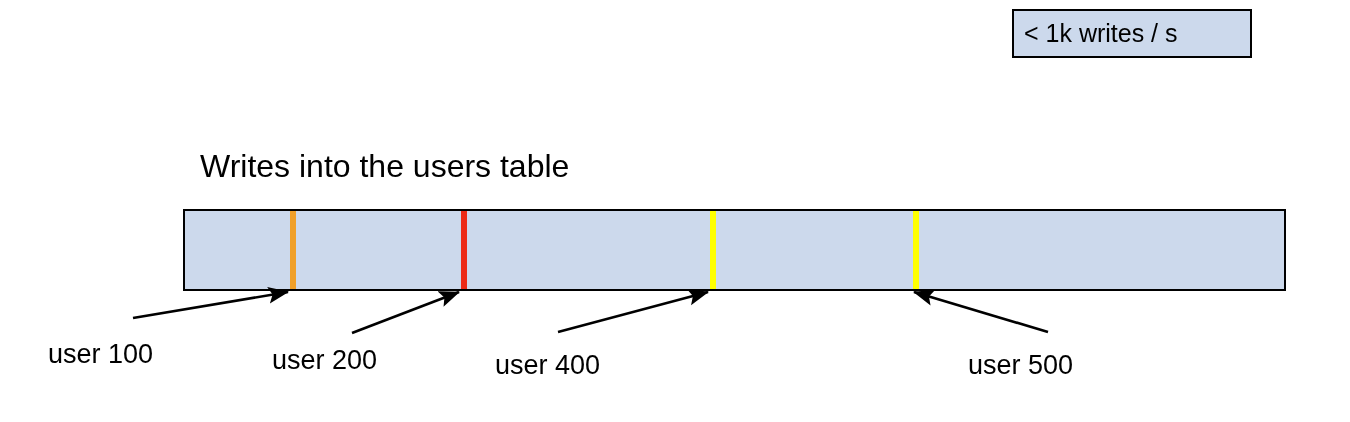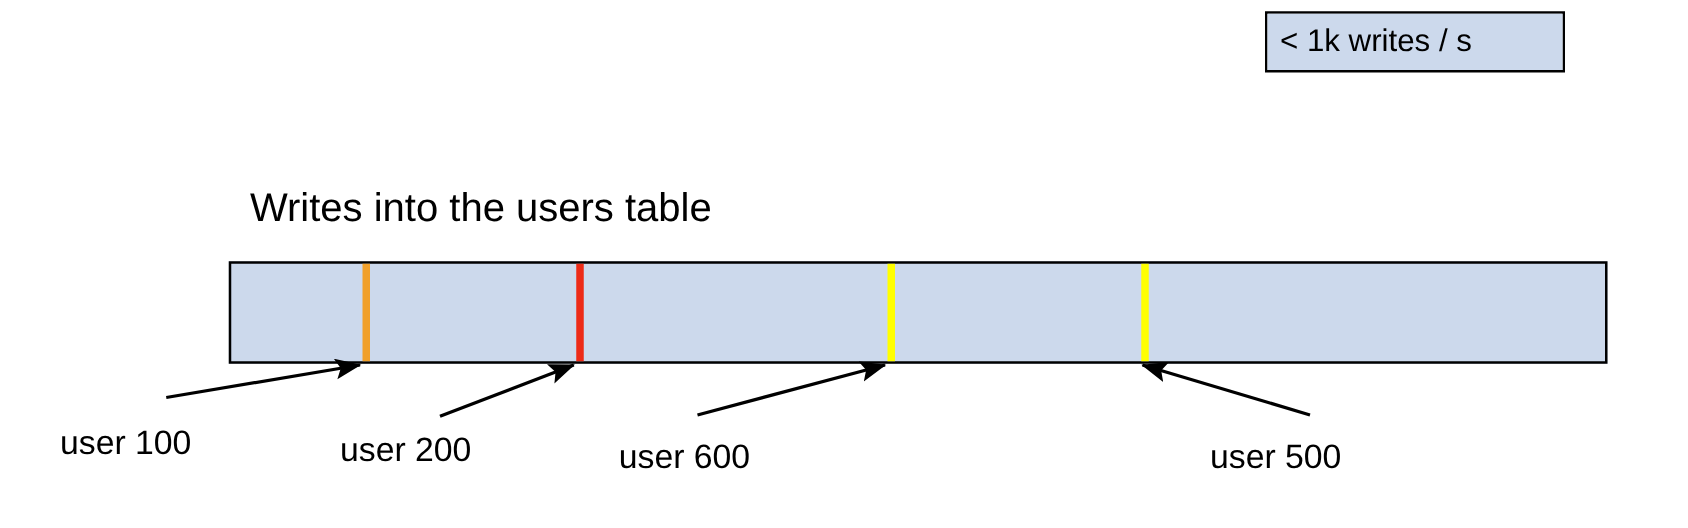--- a/index.html
+++ b/index.html
@@ -111,14 +111,14 @@
     </marker>
   </defs>
   <line x1="133" y1="318" x2="288" y2="292" stroke="#000000" stroke-width="2.6" marker-end="url(#ah)"></line>
   <line x1="352" y1="333" x2="459" y2="292" stroke="#000000" stroke-width="2.6" marker-end="url(#ah)"></line>
   <line x1="558" y1="332" x2="708" y2="292" stroke="#000000" stroke-width="2.6" marker-end="url(#ah)"></line>
   <line x1="1048" y1="332" x2="914" y2="292" stroke="#000000" stroke-width="2.6" marker-end="url(#ah)"></line>
 </svg>
 
 <div class="user-label" style="left:48px;top:338px;">user 100</div>
 <div class="user-label" style="left:272px;top:344px;text-align:right;">user 200</div>
-<div class="user-label" style="left:495px;top:349px;">user 600</div>
+<div class="user-label" style="left:495px;top:349px;">user 400</div>
 <div class="user-label" style="left:968px;top:349px;">user 500</div>
 
 </body></html>

